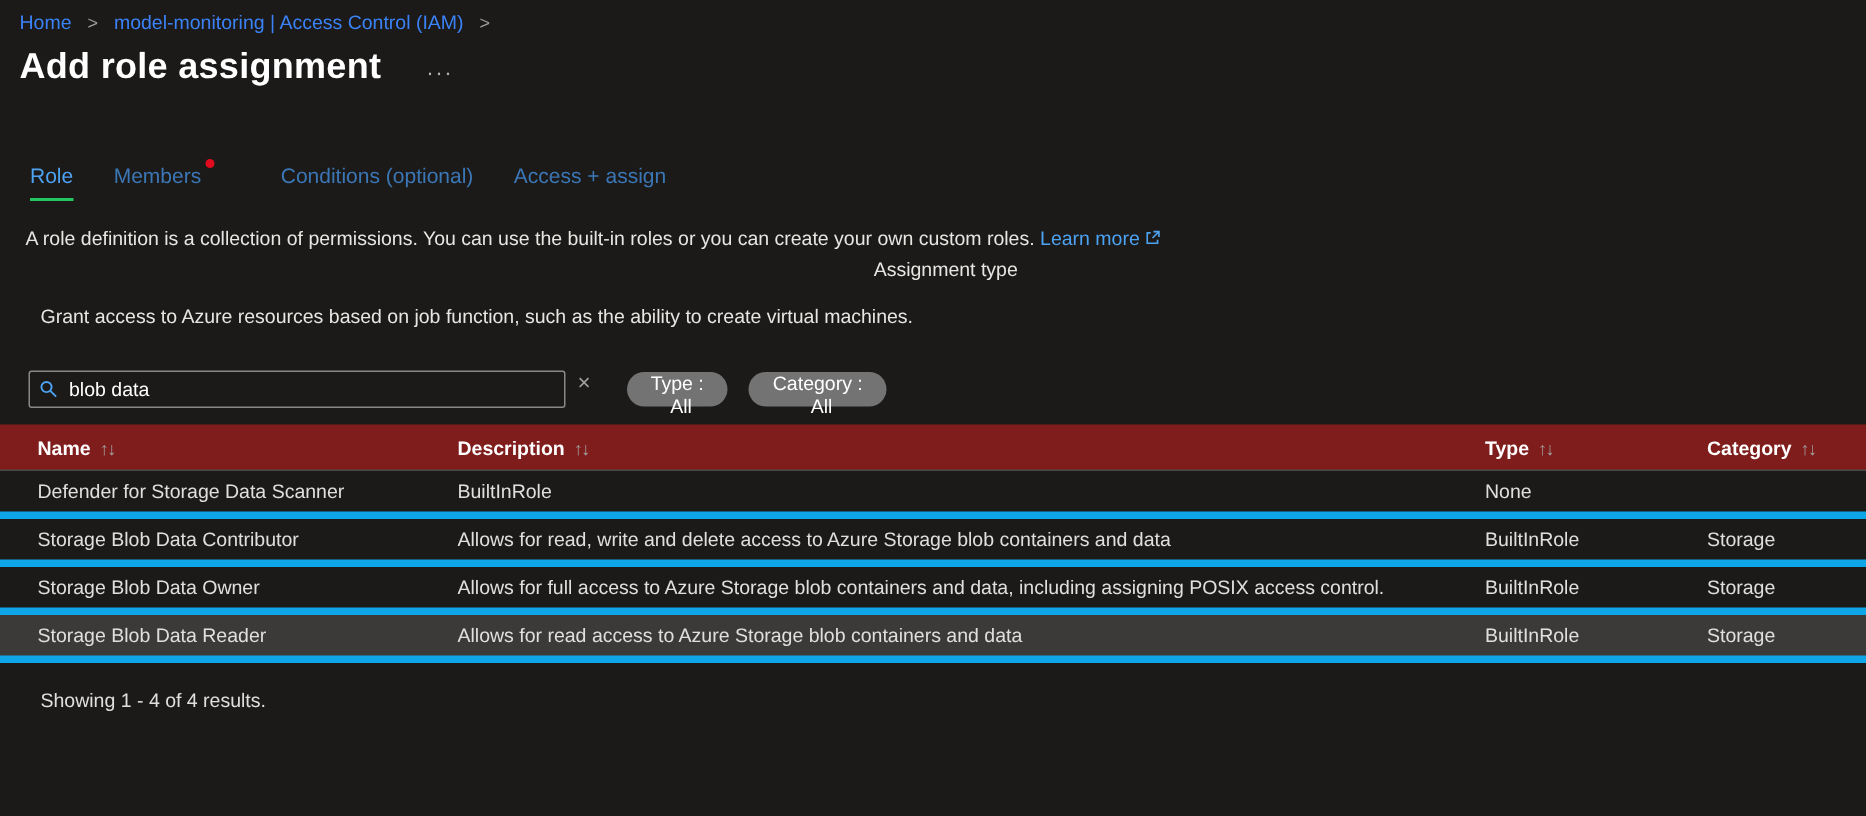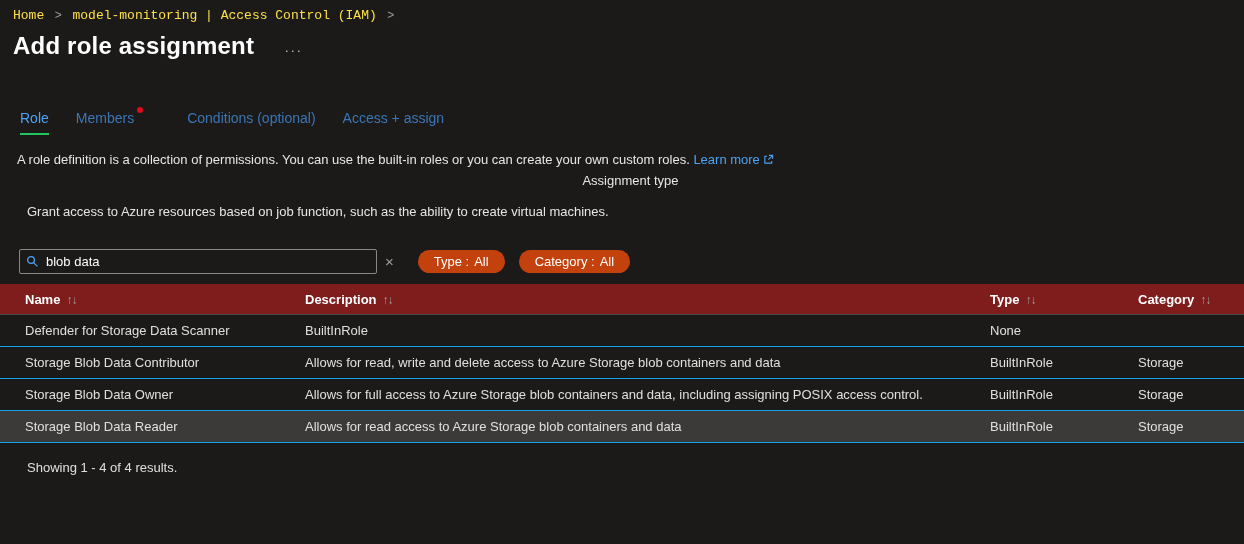--- a/index.html
+++ b/index.html
@@ -7,21 +7,21 @@
   body {
     width:1244px; height:544px; overflow:hidden;
     background:#1b1a19; color:#e8e6e3;
     font-family:"Liberation Sans", sans-serif;
     font-size:13px;
   }
   a { text-decoration:none; cursor:pointer; }
 
   
   .breadcrumb { padding:7px 0 0 13px; font-size:13px; white-space:nowrap; }
-  .breadcrumb a { color:#fde047;font-family:Liberation Mono, monospace; }
+  .breadcrumb a { color:#3b82f6; }
   .breadcrumb .sep { color:#9d9b99; margin:0 7px; font-size:12px; }
 
   
   .title-row { display:flex; align-items:center; margin:8px 0 0 13px; }
   .page-title { font-size:24px; line-height:30px; font-weight:700; color:#ffffff; margin:0; letter-spacing:.2px; }
   .more-btn { background:none; border:none; color:#b3b0ad; font-size:15px; letter-spacing:1px;
               margin:6px 0 0 30px; padding:0; cursor:pointer; font-family:inherit; }
 
   
   .tabs { display:flex; margin:49px 0 0 20px; font-size:14px; }
@@ -38,42 +38,42 @@
   .assignment-type { margin:6px 0 0 17px;text-align:center; }
 
   
   .role-tabs { display:flex; margin:21px 0 0 21px; font-size:14px; }
   .role-tab { padding:0 6px 9px 6px; margin-right:18px; color:#d2d0ce; cursor:pointer; }
   .role-tab.active { color:#ffffff; font-weight:700; border-bottom:2px solid #4da2f2; }
 
   .grant-text { margin:16px 0 0 27px; color:#e8e6e3; }
 
   
-  .filter-row { display:flex; align-items:center; margin:29px 0 0 19px; height:26px; }
+  .filter-row { display:flex; align-items:flex-start; margin:29px 0 0 19px; height:26px; }
   .searchbox { display:flex; align-items:center; width:358px; height:25px;
                border:1px solid #8a8886; border-radius:2px; padding:0 6px; background:transparent; }
   .searchbox svg { flex:none; margin-right:7px; }
   .searchbox input { flex:1; min-width:0; background:transparent; border:none; outline:none;
                      color:#ffffff; font-size:13px; font-family:inherit; padding:0; }
   .clear-btn { background:none; border:none; color:#a19f9d; font-size:15px; line-height:15px;
                margin:1px 0 0 8px; padding:0; cursor:pointer; font-family:inherit; }
   .pill { display:flex; align-items:center; height:23px; margin:1px 0 0 14px; padding:0 16px;
-          background:#c2410c; border:none; border-radius:12px; color:#ffffff; font-size:13px;
-          cursor:pointer; font-family:inherit; white-space:nowrap; }
+          background:#737373; border:none; border-radius:12px; color:#ffffff; font-size:13px;
+          cursor:pointer; font-family:inherit; white-space:nowrap;flex-direction:column; }
   .pill .pill-value { font-weight:400; margin-left:5px; }
   .pill-type { margin-left:24px; }
 
   
   .roles-table { margin-top:10px; width:1244px; }
   .thead, .trow { display:grid; grid-template-columns:280px 685px 148px auto;
                   align-items:center; padding-left:25px; }
   .thead { height:31px; background:#7f1d1d; border-bottom:1px solid #4a4846;
            color:#ffffff; font-weight:700; font-size:13px; }
   .sort-icon { color:#a19f9d; font-weight:400; font-size:12px; margin-left:6px; letter-spacing:-1px; }
-  .trow { height:32px; font-size:13px; color:#e1dfdd; border-bottom:1px solid #0ea5e9; cursor:pointer; }
+  .trow { height:32px; font-size:13px; color:#e1dfdd; border-bottom:5px solid #0ea5e9; cursor:pointer; }
   .trow .cell { overflow:hidden; text-overflow:ellipsis; white-space:nowrap; padding-right:12px; }
   .trow.selected { background:#3b3a39; }
 
   .results { margin:17px 0 0 27px; color:#e1dfdd; }
 </style>
 </head>
 <body>
 
 <div>
 

